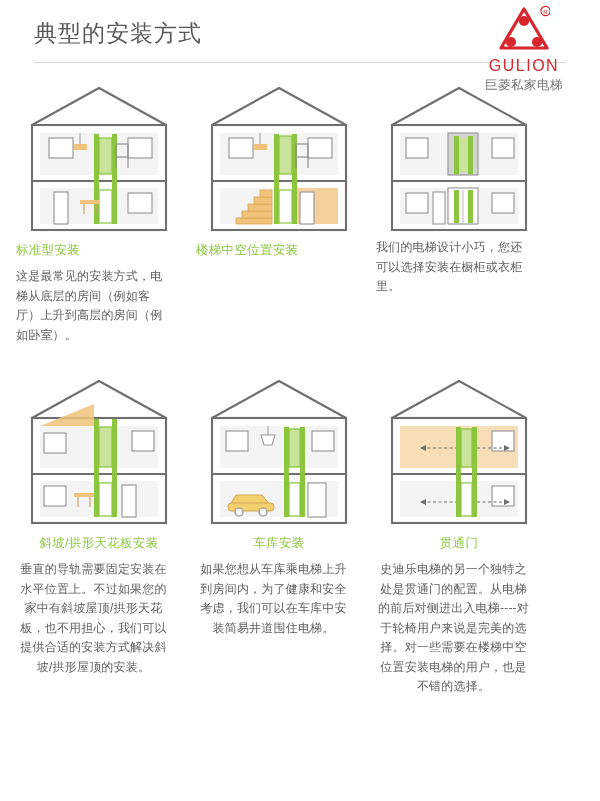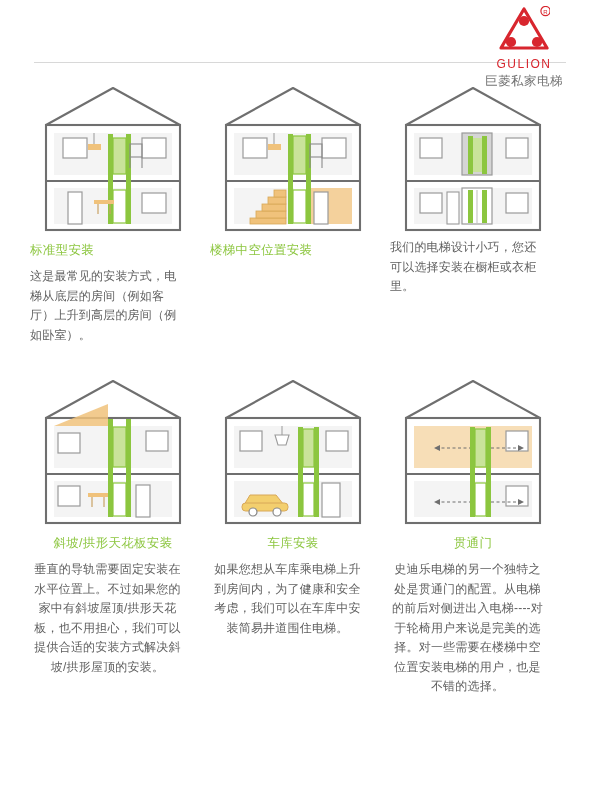--- a/index.html
+++ b/index.html
@@ -34,36 +34,36 @@
     background: #d8d8d8;
   }
   .logo {
     position: absolute;
     right: 30px; top: 6px;
     width: 92px;
     text-align: center;
   }
   .logo-mark { display:block; margin: 0 auto; }
   .logo-en {
-    font-size: 12px;
+    font-size: 16px;
     color: #d8262e;
     letter-spacing: 1.5px;
     margin-top: 1px;
   }
   .logo-cn {
     font-size: 12.5px;
     color: #737373;
     letter-spacing: 0.5px;
     margin-top: 2px;
   }
 
   
   .grid {
     position: relative;
-    padding: 6px 30px 0 30px;
+    padding: 6px 30px 0 16px;
     display: flex;
     flex-wrap: wrap;
   }
   .cell {
     width: 180px;
     margin-right: 0;
     padding-right: 14px;
   }
   .cell .art {
     width: 166px;
@@ -88,20 +88,21 @@
 
   
   svg.house { display: block; }
 </style>
 </head>
 <body>
 
 <div class="page">
 
   <div class="header">
+    <h1 class="header-title">典型的安装方式</h1>
     <div class="header-rule"></div>
 
     <div class="logo">
       <span class="logo-mark">
         <svg width="52" height="46" viewBox="0 0 52 46" xmlns="http://www.w3.org/2000/svg">
           <path d="M26 3 L49 42 L3 42 Z" fill="none" stroke="#d8262e" stroke-width="3.2" stroke-linejoin="round"></path>
           <circle cx="26" cy="15" r="5.1" fill="#d8262e"></circle>
           <circle cx="13" cy="36" r="5.1" fill="#d8262e"></circle>
           <circle cx="39" cy="36" r="5.1" fill="#d8262e"></circle>
           <circle cx="47.5" cy="5" r="4.6" fill="none" stroke="#d8262e" stroke-width="1.2"></circle>

